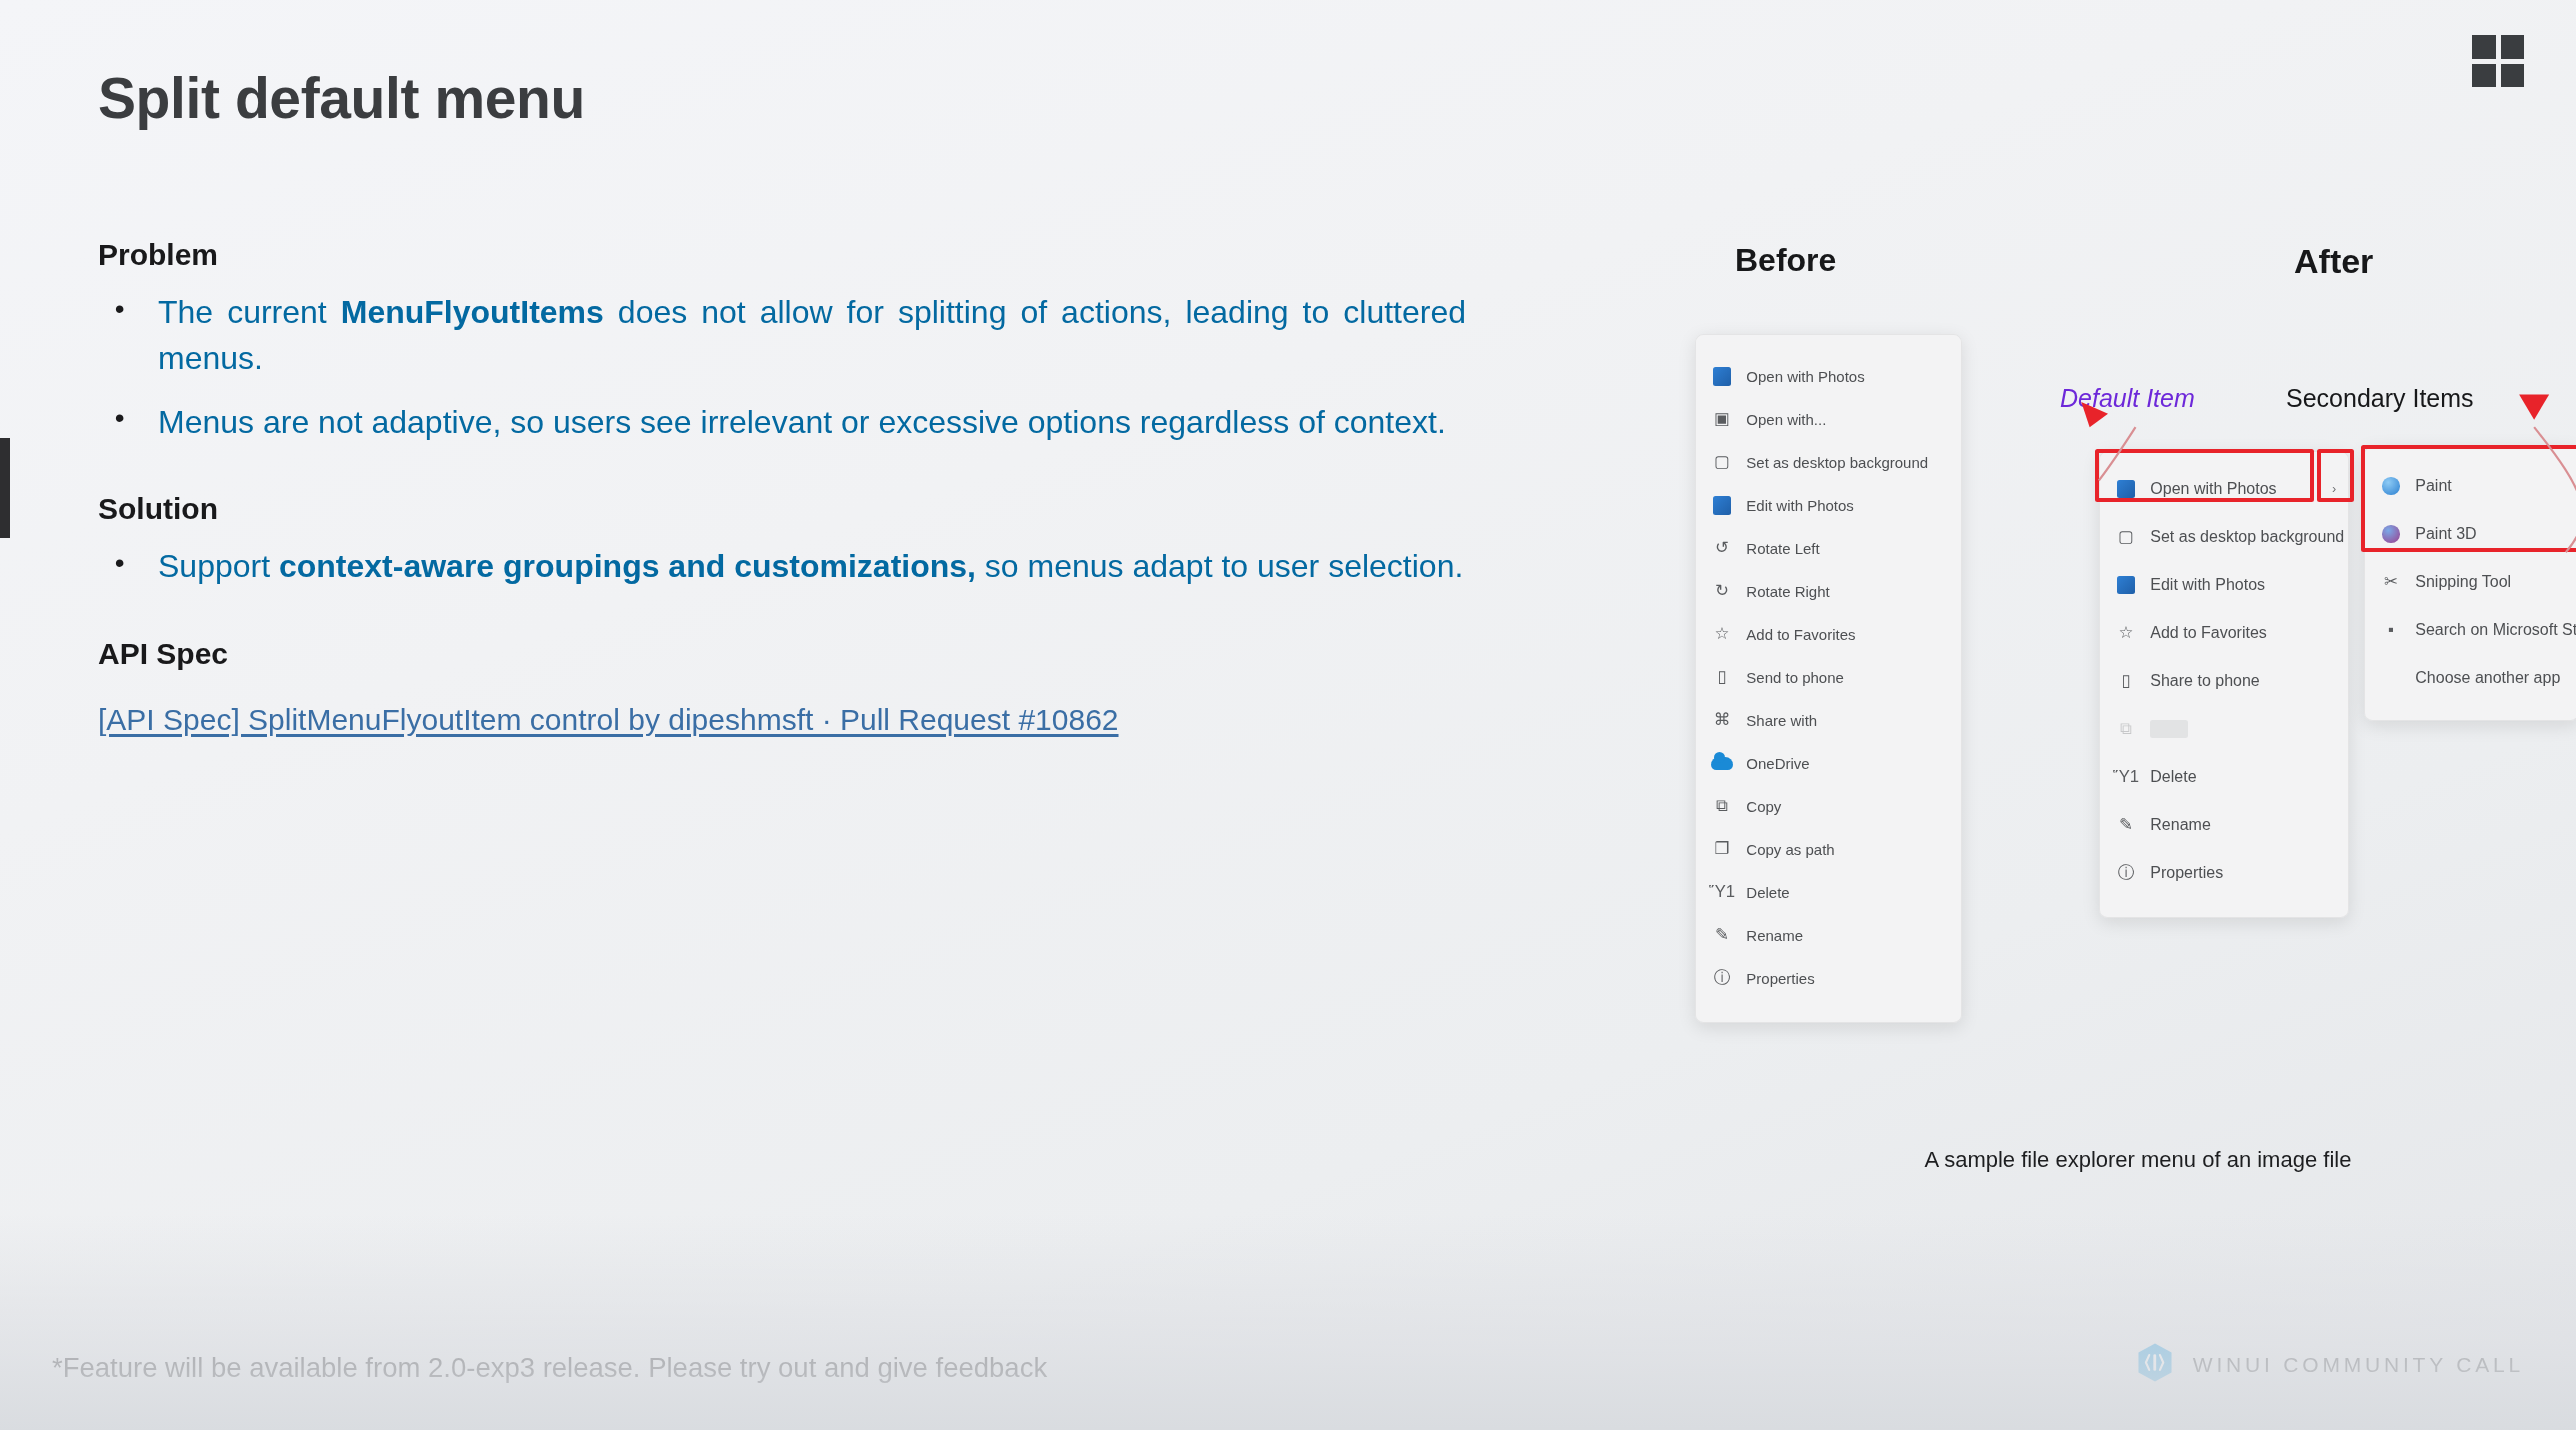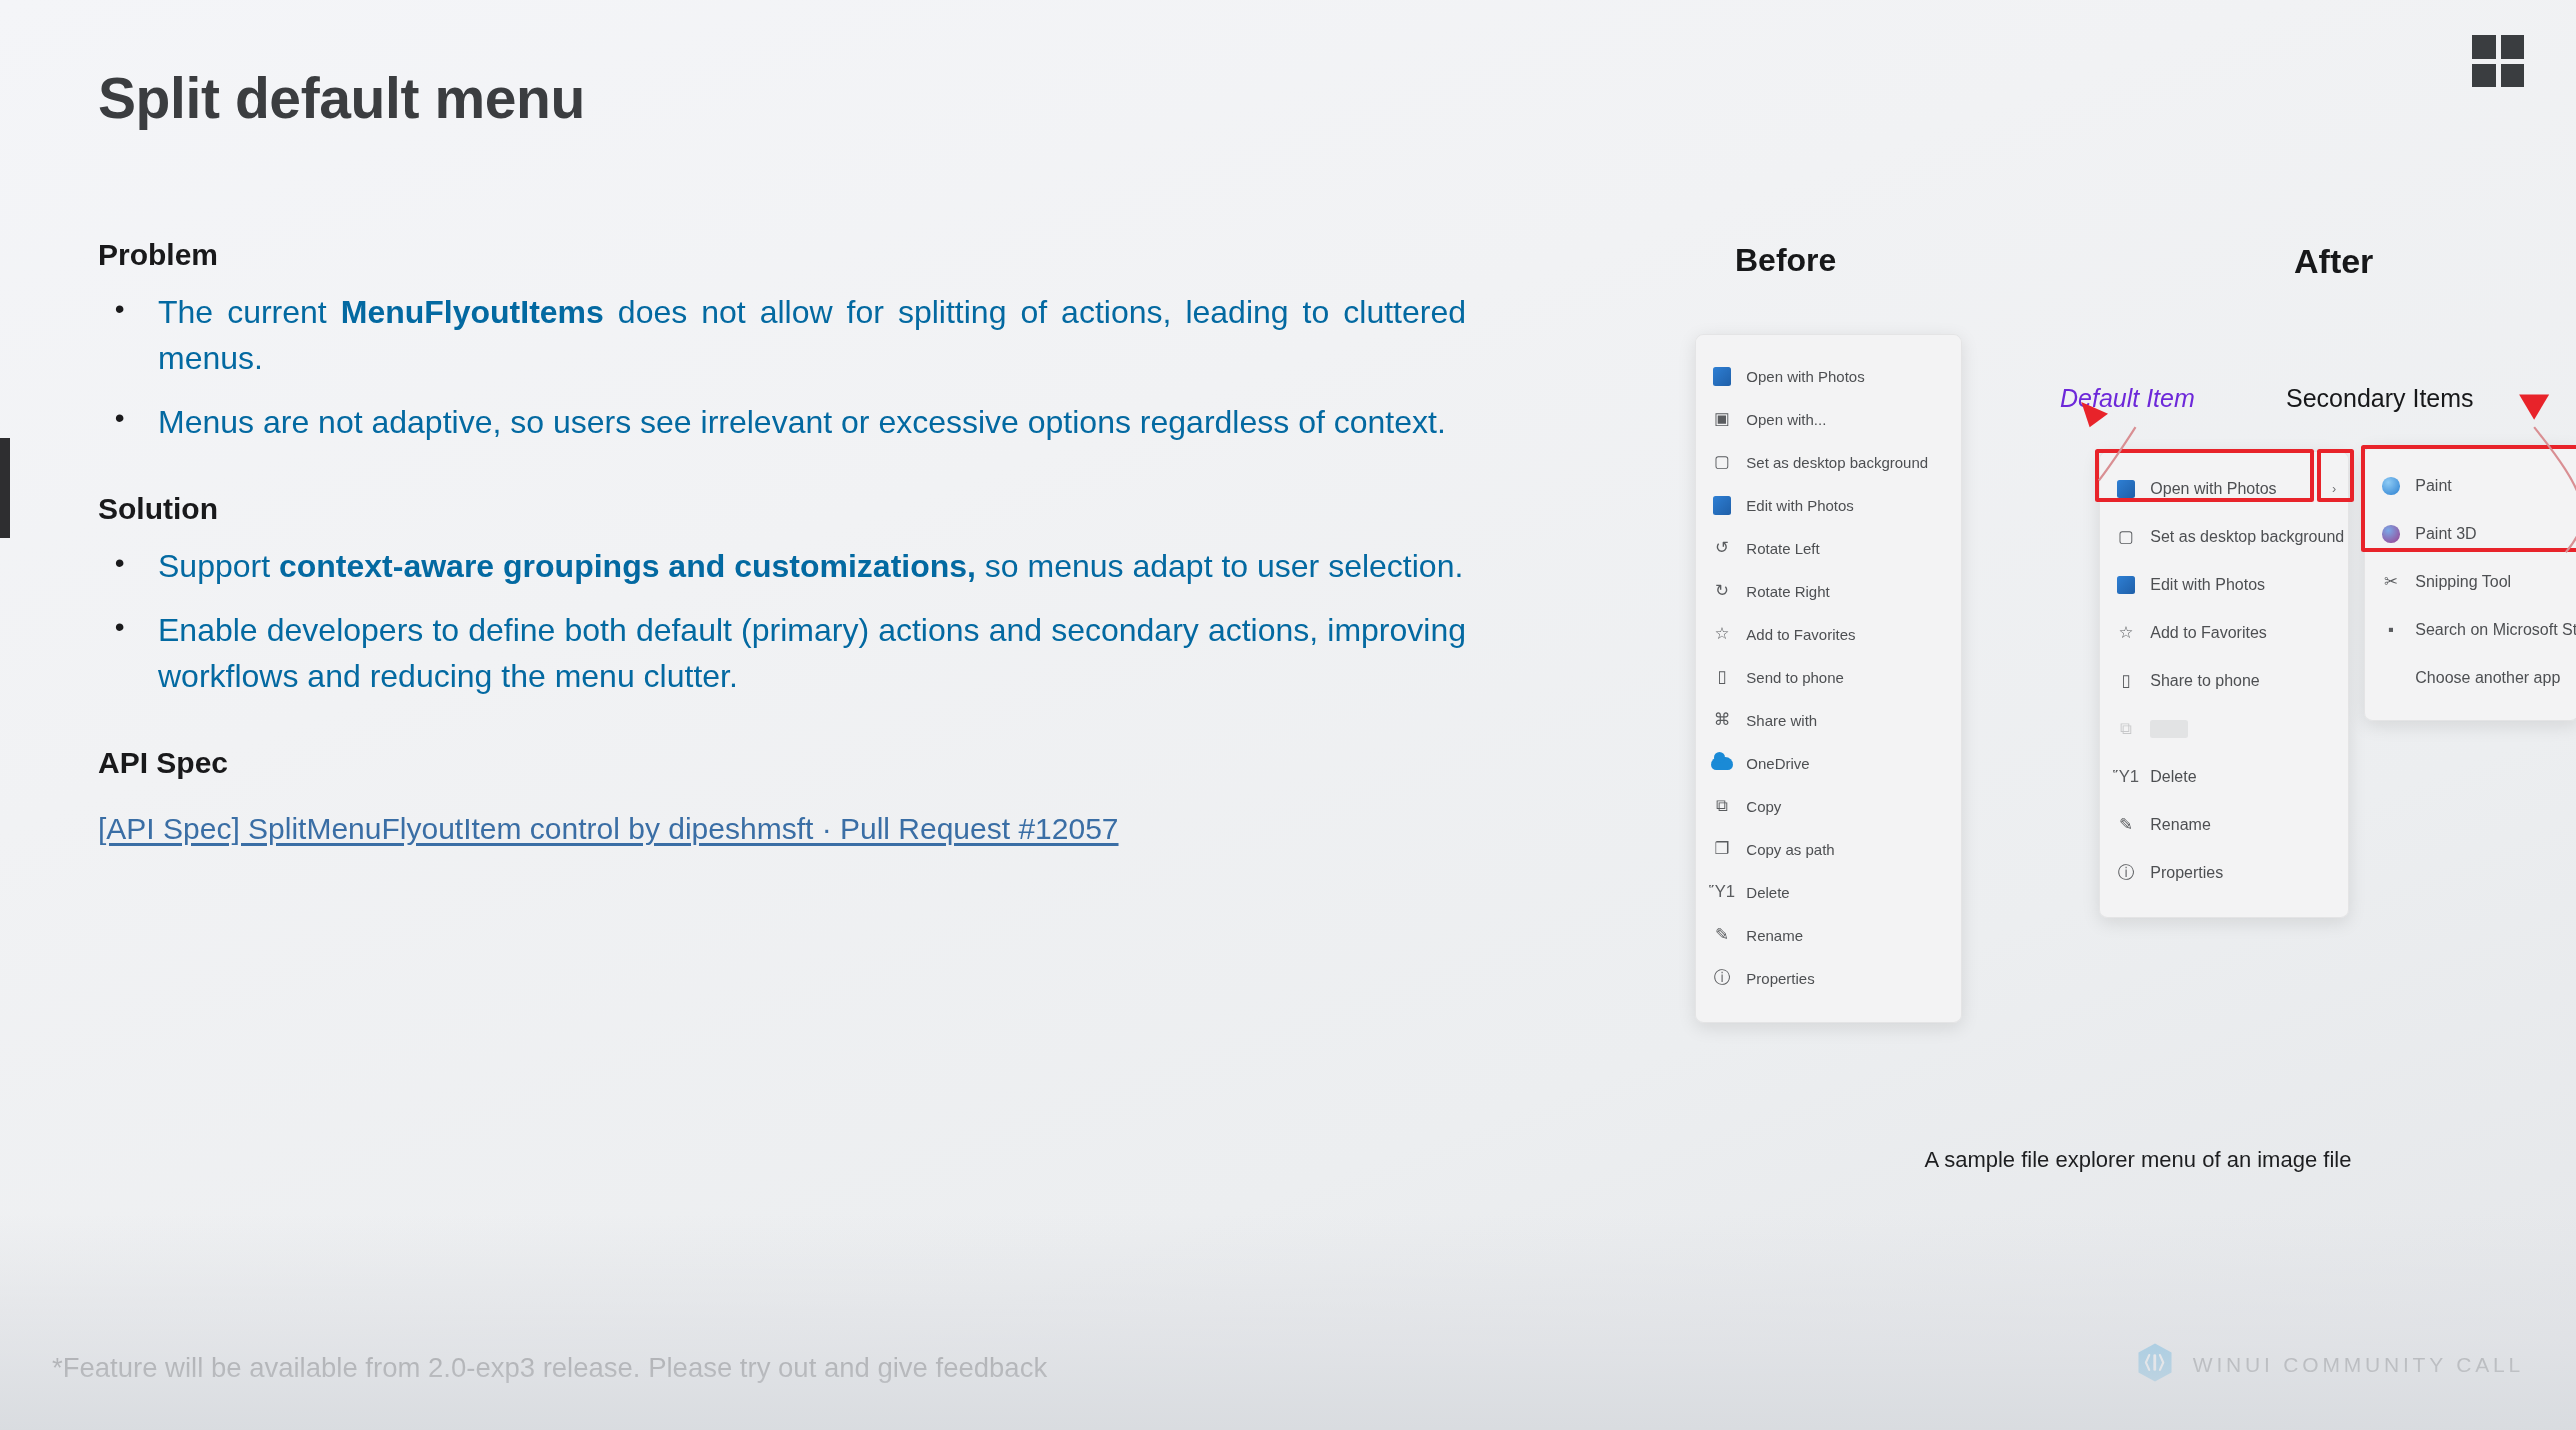--- a/index.html
+++ b/index.html
@@ -197,29 +197,26 @@
     </li>
   </ul>
 
   <div class="block-gap"></div>
 
   <div class="sec-head">Solution</div>
   <ul class="bullets">
     <li>
       <span>Support </span><b>context-aware groupings and customizations,</b><span> so menus adapt to user selection.</span>
     </li>
-    <li>
-      <span>Enable developers to define both default (primary) actions and secondary actions, improving workflows and reducing the menu clutter.</span>
-    </li>
   </ul>
 
   <div class="block-gap"></div>
 
   <div class="sec-head api">API Spec</div>
-  <a class="api-link">[API Spec] SplitMenuFlyoutItem control by dipeshmsft · Pull Request #12057</a>
+  <a class="api-link">[API Spec] SplitMenuFlyoutItem control by dipeshmsft · Pull Request #10862</a>
 </div>
 
 <div class="footnote">*Feature will be available from 2.0-exp3 release. Please try out and give feedback</div>
 
 <div class="brand">
   <span>
     <svg width="38" height="42" viewBox="0 0 46 50">
       <polygon points="23,2 43,13 43,37 23,48 3,37 3,13" fill="#1f9bde"></polygon>
       <path d="M16 16 L12 25 L16 34" stroke="#ffffff" stroke-width="2.6" fill="none" stroke-linecap="round" stroke-linejoin="round"></path>
       <rect x="21" y="15" width="3.4" height="20" fill="#ffffff" rx="1.6"></rect>

